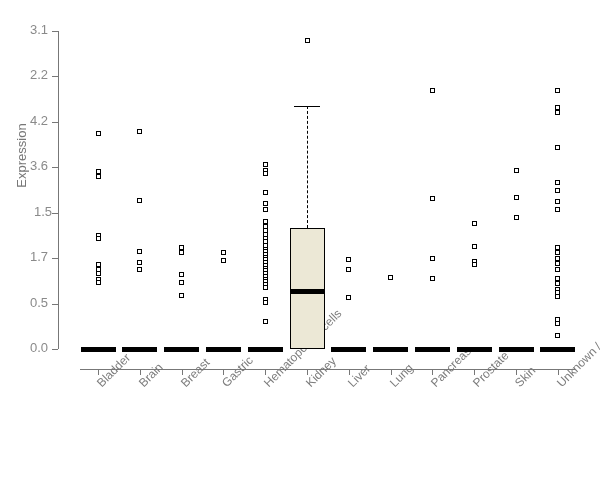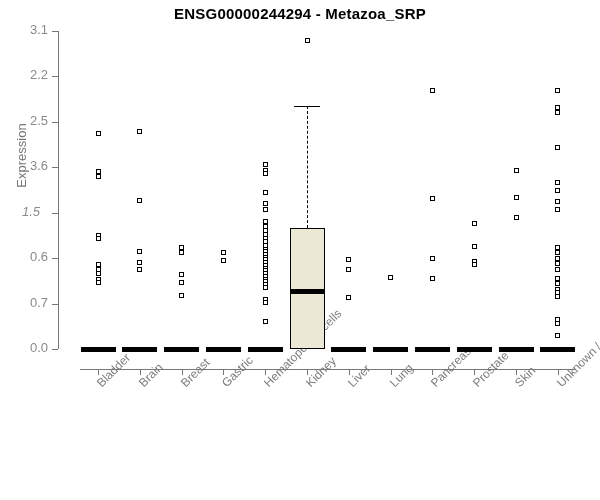--- a/index.html
+++ b/index.html
@@ -70,40 +70,39 @@
   }
   .median{position:absolute;background:#000;height:5px;}
   .whisker{position:absolute;border-left:1.6px dashed #000;}
   .whisker-cap{position:absolute;background:#000;height:1.6px;}
 </style>
 </head>
 <body>
 
 <div id="plot">
 
-  <div class="title">ENSG00000244294 - Metazoa_SRP</div>
 
   <div class="ylabel">Expression</div>
 
   <div class="axis-line" id="y-axis" style="left: 58px; top: 31px; width: 1px; height: 318px;"></div>
   <div class="axis-line" id="x-axis" style="left: 80px; top: 369px; height: 1px; width: 495.8px;"></div>
 
   <div id="ytick-layer">
       <div class="tick" style="left: 52px; top: 349px; width: 6px; height: 1px;"></div>
       <div class="ytick-label" style="left: 8px; top: 340px;">0.0</div>
       <div class="tick" style="left: 52px; top: 303.571px; width: 6px; height: 1px;"></div>
-      <div class="ytick-label" style="left: 8px; top: 294.571px;">0.7</div>
+      <div class="ytick-label" style="left: 8px; top: 294.571px;">0.5</div>
       <div class="tick" style="left: 52px; top: 258.143px; width: 6px; height: 1px;"></div>
-      <div class="ytick-label" style="left: 8px; top: 249.143px;">0.6</div>
+      <div class="ytick-label" style="left: 8px; top: 249.143px;">1.7</div>
       <div class="tick" style="left: 52px; top: 212.714px; width: 6px; height: 1px;"></div>
-      <div class="ytick-label" style="left: 0; top: 203.714px; font-style: italic;">1.5</div>
+      <div class="ytick-label" style="left: 12px; top: 203.714px;">1.5</div>
       <div class="tick" style="left: 52px; top: 167.286px; width: 6px; height: 1px;"></div>
       <div class="ytick-label" style="left: 8px; top: 158.286px;">3.6</div>
       <div class="tick" style="left: 52px; top: 121.857px; width: 6px; height: 1px;"></div>
-      <div class="ytick-label" style="left: 8px; top: 112.857px;">2.5</div>
+      <div class="ytick-label" style="left: 8px; top: 112.857px;">4.2</div>
       <div class="tick" style="left: 52px; top: 76.4286px; width: 6px; height: 1px;"></div>
       <div class="ytick-label" style="left: 8px; top: 67.4286px;">2.2</div>
       <div class="tick" style="left: 52px; top: 31px; width: 6px; height: 1px;"></div>
       <div class="ytick-label" style="left: 8px; top: 22px;">3.1</div>
     </div>
   <div id="xtick-layer">
       <div class="tick" style="left: 98px; top: 369px; width: 1px; height: 6px;"></div>
       <div class="xtick-label" style="left: 94px; top: 380px;">Bladder</div>
       <div class="tick" style="left: 139.8px; top: 369px; width: 1px; height: 6px;"></div>
       <div class="xtick-label" style="left: 135.8px; top: 380px;">Brain</div>

